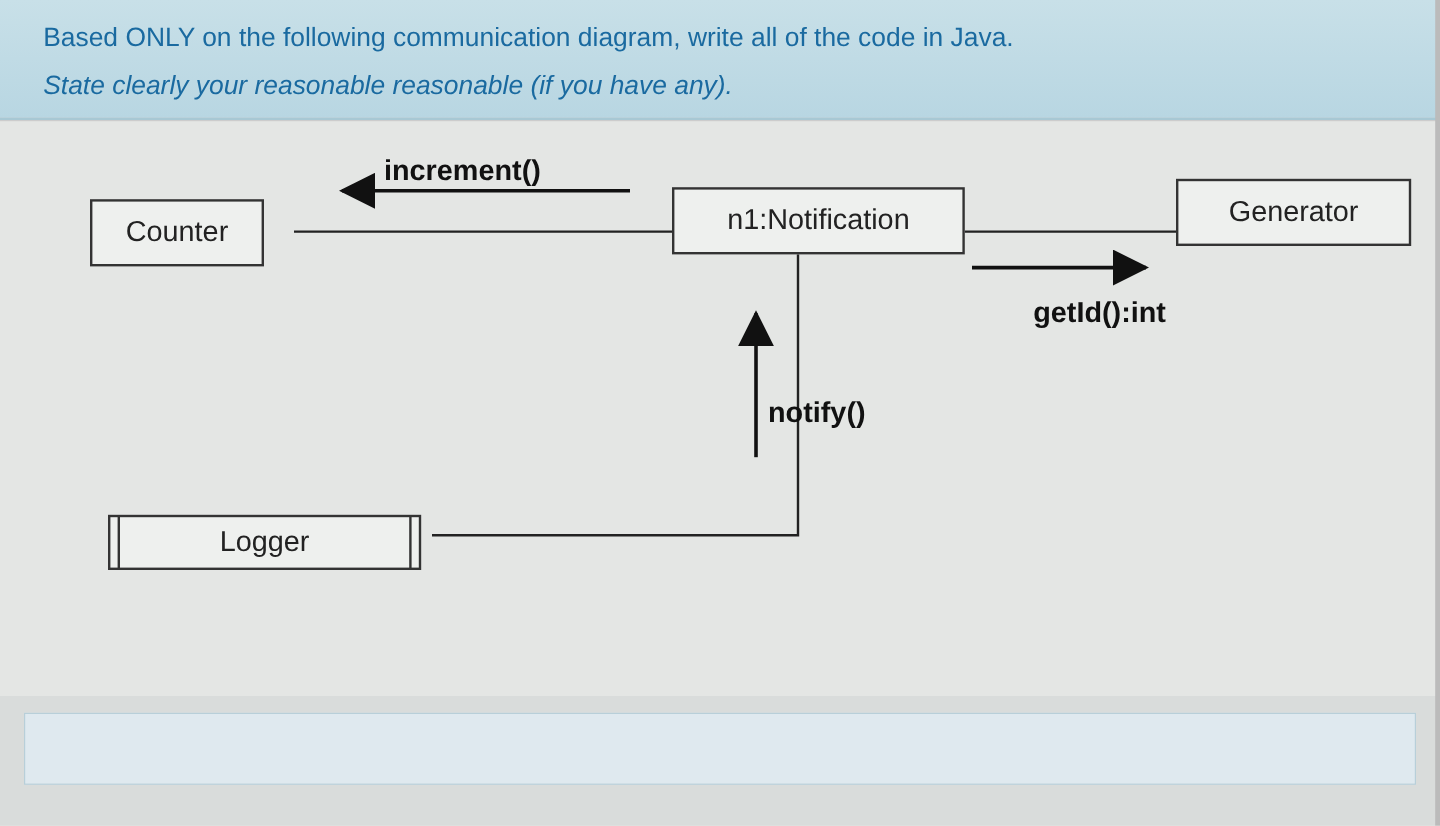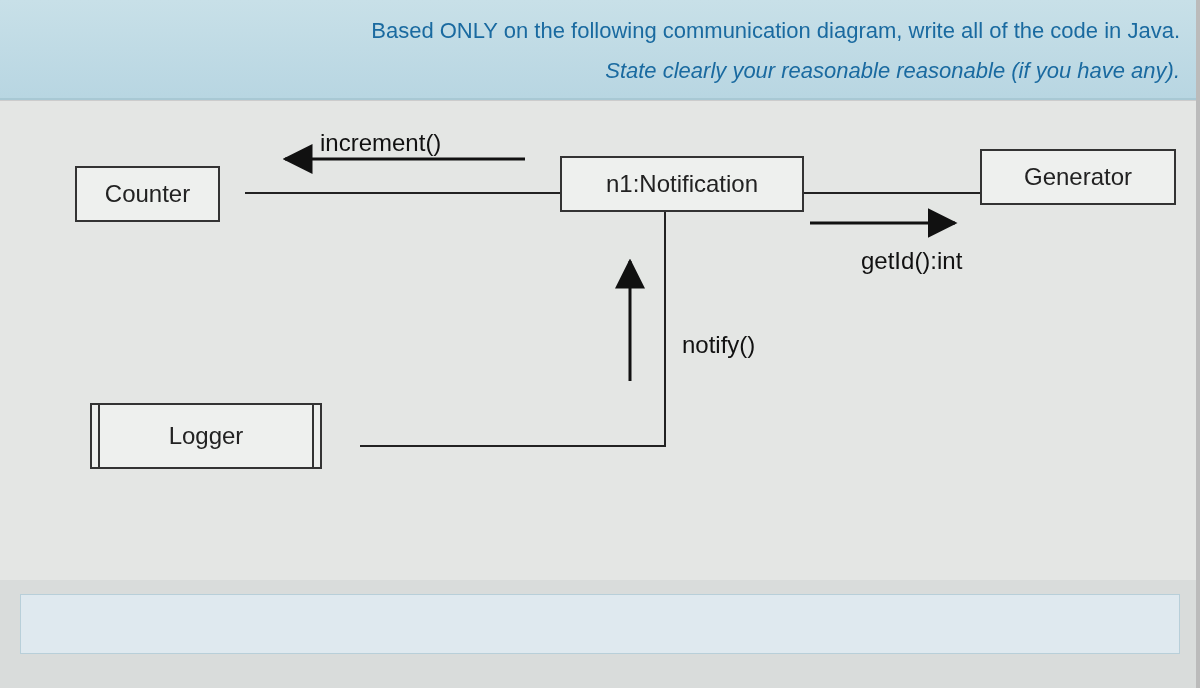--- a/index.html
+++ b/index.html
@@ -8,21 +8,20 @@
     font-family: Arial, Helvetica, sans-serif;
     background: #d9dcdb;
     width: 1200px;
     height: 688px;
     overflow: hidden;
   }
   .header {
     background: linear-gradient(#c8e0e8, #b8d6e2);
     padding: 18px 20px 14px 36px;
     border-bottom: 2px solid #a8c8d4;
-    text-align: right;
   }
   .q-line1 {
     color: #1a6aa0;
     font-size: 22px;
     margin-bottom: 14px;
   }
   .q-line2 {
     color: #1a6aa0;
     font-style: italic;
     font-size: 22px;
@@ -40,38 +39,38 @@
     border: 2px solid #333;
     padding: 12px 26px;
     font-size: 24px;
     color: #222;
     text-align: center;
   }
   .counter { left: 75px;  top: 65px;  width: 145px; }
   .notif   { left: 560px; top: 55px;  width: 244px; }
   .gen     { left: 980px; top: 48px;  width: 196px; }
   .logger  {
-    left: 90px; top: 302px; width: 232px;
-    padding: 17px 26px;
+    left: 90px; top: 328px; width: 261px;
+    padding: 7px 26px;
     
     box-shadow:
       inset 8px 0 0 -2px #eef0ee,
       inset 10px 0 0 -2px #333,
       inset -8px 0 0 -2px #eef0ee,
       inset -10px 0 0 -2px #333;
   }
   .edge-label {
     position: absolute;
     font-size: 24px;
-    font-weight: normal;
+    font-weight: bold;
     color: #111;
   }
   .lbl-increment { left: 320px; top: 28px; }
   .lbl-getid     { left: 861px; top: 125px; margin-top: 21px; }
-  .lbl-notify    { left: 640px; top: 230px; margin-left: 42px; }
+  .lbl-notify    { left: 640px; top: 230px; }
   svg.wires {
     position: absolute;
     left: 0; top: 0;
     width: 1200px; height: 480px;
     pointer-events: none;
   }
   .answer-area {
     background: #dfe9ef;
     height: 60px;
     margin: 14px 20px 0 20px;

